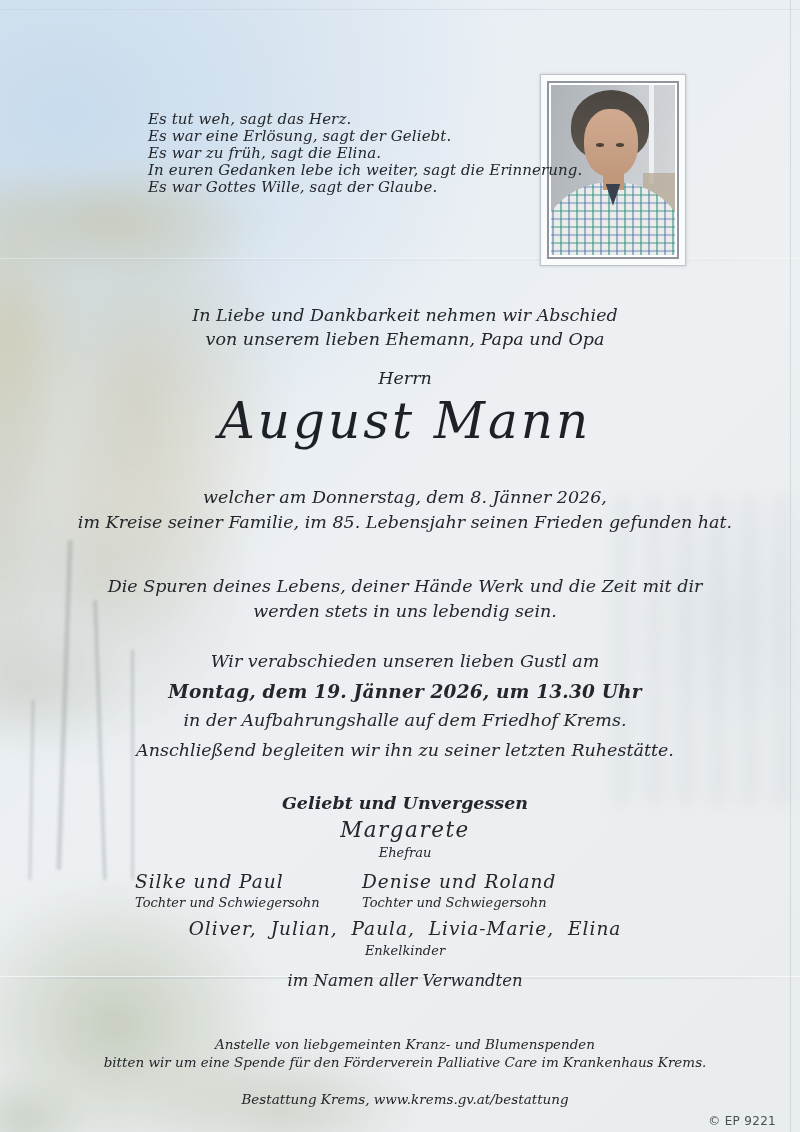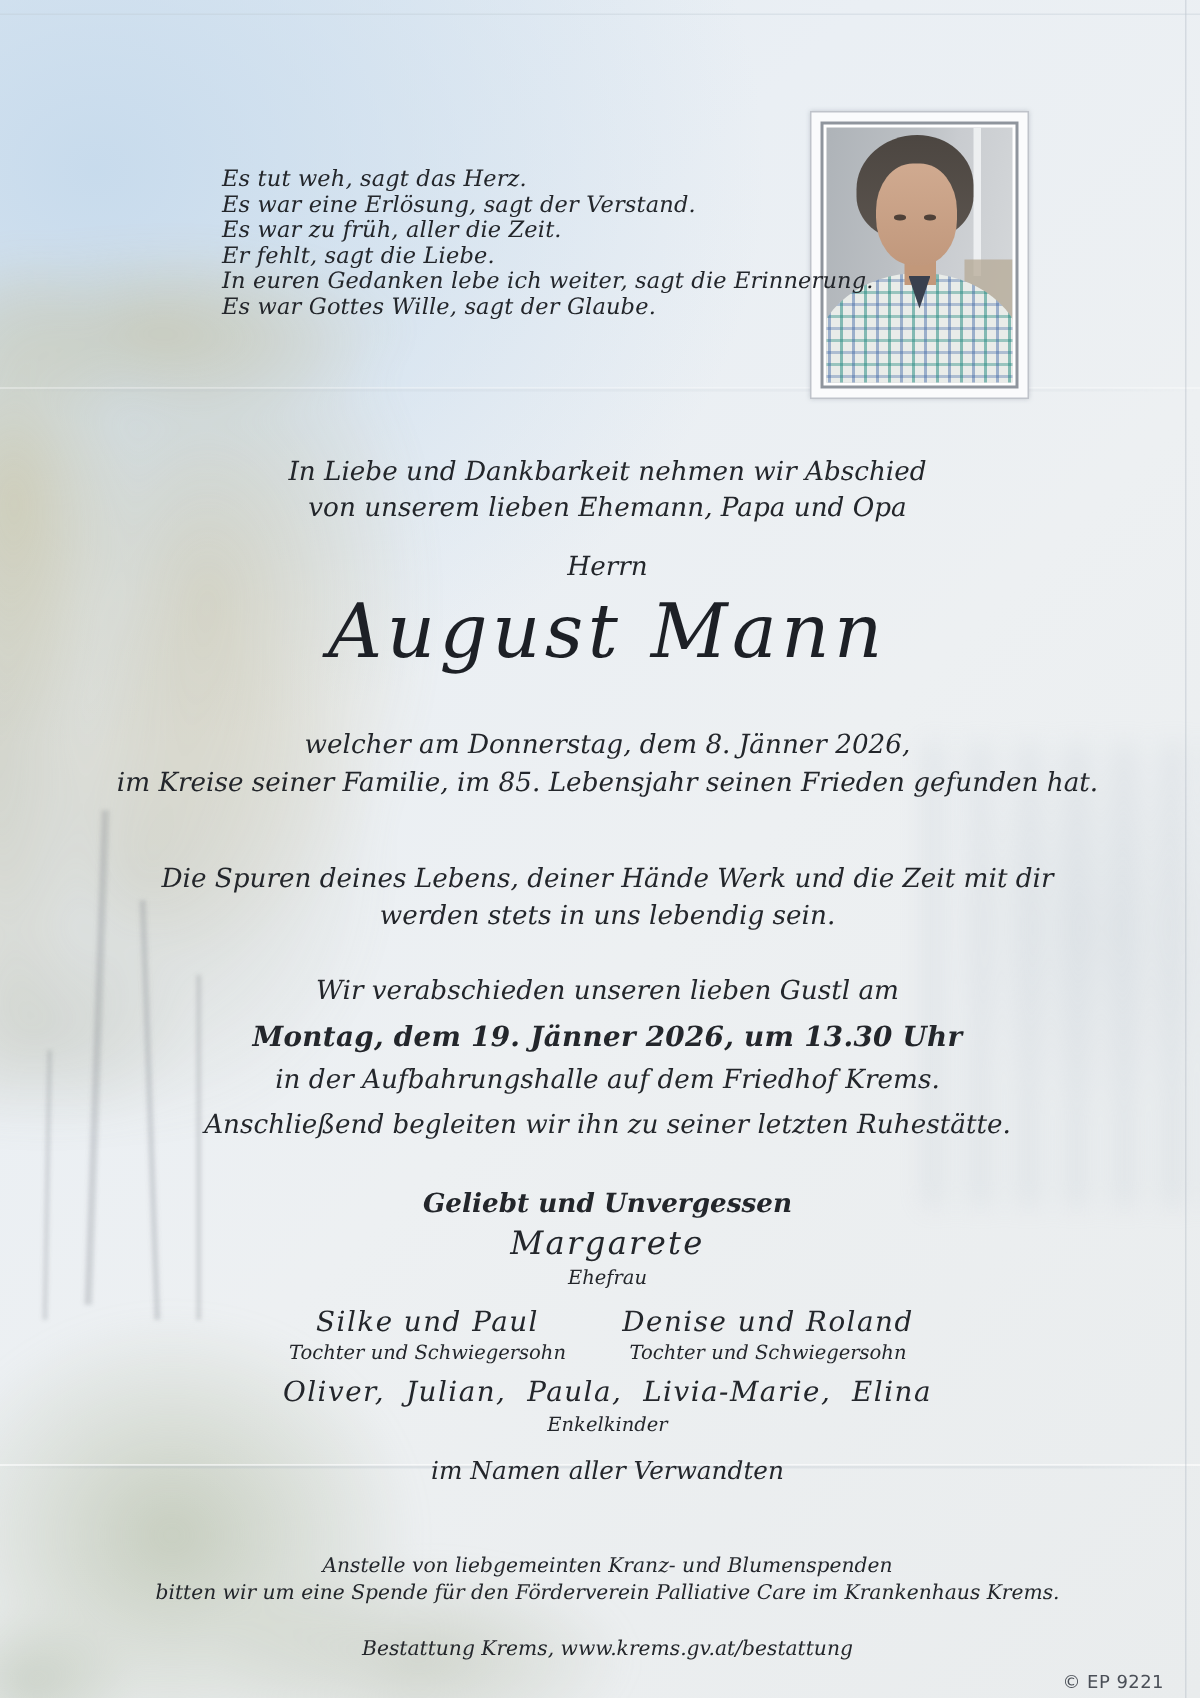--- a/index.html
+++ b/index.html
@@ -90,21 +90,21 @@
   .salutation { top:368px; font-size:17.5px; }
   .name { top:392px; font-size:50px; letter-spacing:3px; color:#1d2026; }
   .death-info { top:485px; font-size:17.5px; line-height:24.5px; }
   .verse { top:574px; font-size:17.5px; line-height:24.5px; }
   .farewell { top:647px; font-size:17.5px; line-height:29.6px; }
   .farewell .bold { font-weight:700; font-size:18.5px; letter-spacing:0.2px; }
   .mourn-heading { top:793px; font-size:17.5px; font-weight:700; }
   .widow-name { top:817px; font-size:21.5px; letter-spacing:1.5px; }
   .widow-rel { top:845px; font-size:13px; }
   .rel { font-size:13px; margin-top:3px; }
-  .couple { position:absolute; top:871px; width:300px; text-align:center; font-style:italic; }
+  .couple { position:absolute; top:871px; width:300px; text-align:left; font-style:italic; }
   .couple-left { left:135px; } .couple-right { left:362px; }
   .couple-names { font-size:18.5px; letter-spacing:1px; }
   .grandchildren { top:918px; font-size:18.5px; letter-spacing:1px; word-spacing:7px; }
   .grandchildren-rel { top:943px; font-size:13px; }
   .closing { top:971px; font-size:16.5px; }
   .donation { top:1036px; font-size:13.5px; line-height:17.6px; }
   .funeral-home { top:1091px; font-size:13.5px; }
   .copyright {
     position:absolute; right:24px; top:1114px; font-size:12px; font-style:normal;
     color:#4a4f57; font-family:"DejaVu Sans", sans-serif; letter-spacing:0.3px;
@@ -141,23 +141,22 @@
             <div class="eye eye-l"></div>
             <div class="eye eye-r"></div>
           </div>
         </div>
       </div>
     </div>
   </div>
 
   <div class="txt poem">
     <div>Es tut weh, sagt das Herz.</div>
-    <div>Es war eine Erlösung, sagt der Verstand.</div>
-    <div>Es war zu früh, aller die Zeit.</div>
-    <div>Er fehlt, sagt die Liebe.</div>
+    <div>Es war eine Erlösung, sagt der Geliebt.</div>
+    <div>Es war zu früh, sagt die Elina.</div>
     <div>In euren Gedanken lebe ich weiter, sagt die Erinnerung.</div>
     <div>Es war Gottes Wille, sagt der Glaube.</div>
   </div>
 
   <div class="txt c intro">
     <div>In Liebe und Dankbarkeit nehmen wir Abschied</div>
     <div>von unserem lieben Ehemann, Papa und Opa</div>
   </div>
   <div class="txt c salutation">Herrn</div>
 

